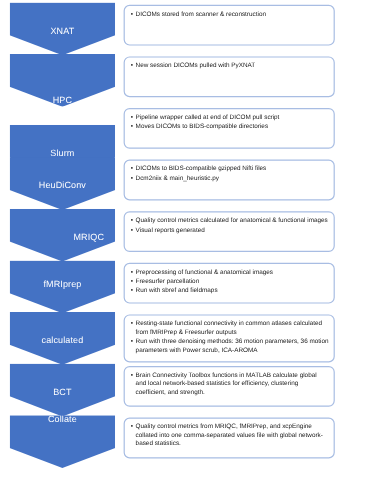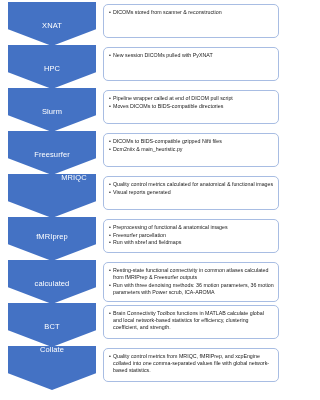--- a/index.html
+++ b/index.html
@@ -93,53 +93,53 @@
         <span class="chevron-label" style="margin-top: 20px;">XNAT</span>
       </div>
       <div class="box" style="top: 2px; min-height: 34px;">
         <ul class="bullets">
           <li>DICOMs stored from scanner &amp; reconstruction</li>
         </ul>
       </div>
     </div>
     <div class="stage" style="top: 45px;">
       <div class="chevron" style="top: 0px; height: 44px;">
-        <span class="chevron-label" style="margin-top: 20px;">HPC</span>
+        <span class="chevron-label" style="margin-top: 35px;">HPC</span>
       </div>
       <div class="box" style="top: 2px; min-height: 34px;">
         <ul class="bullets">
           <li>New session DICOMs pulled with PyXNAT</li>
         </ul>
       </div>
     </div>
     <div class="stage" style="top: 88px;">
-      <div class="chevron" style="top: 0px; height: 44px;">
+      <div class="chevron" style="top: 16px; height: 44px;">
         <span class="chevron-label" style="margin-top: 20px;">Slurm</span>
       </div>
       <div class="box" style="top: 2px; min-height: 34px;">
         <ul class="bullets">
           <li>Pipeline wrapper called at end of DICOM pull script</li>
           <li>Moves DICOMs to BIDS-compatible directories</li>
         </ul>
       </div>
     </div>
     <div class="stage" style="top: 131px;">
       <div class="chevron" style="top: 0px; height: 44px;">
-        <span class="chevron-label" style="margin-top: 20px;">Freesurfer</span>
+        <span class="chevron-label" style="margin-top: 20px;">HeuDiConv</span>
       </div>
       <div class="box" style="top: 2px; min-height: 34px;">
         <ul class="bullets">
           <li>DICOMs to BIDS-compatible gzipped Nifti files</li>
           <li>Dcm2niix &amp; main_heuristic.py</li>
         </ul>
       </div>
     </div>
     <div class="stage" style="top: 174px;">
       <div class="chevron" style="top: 0px; height: 44px;">
-        <span class="chevron-label" style=" padding-left: 44px;">MRIQC</span>
+        <span class="chevron-label" style="margin-top: 20px; padding-left: 44px;">MRIQC</span>
       </div>
       <div class="box" style="top: 2px; min-height: 34px;">
         <ul class="bullets">
           <li>Quality control metrics calculated for anatomical &amp; functional images</li>
           <li>Visual reports generated</li>
         </ul>
       </div>
     </div>
     <div class="stage" style="top: 217px;">
       <div class="chevron" style="top: 0px; height: 44px;">

